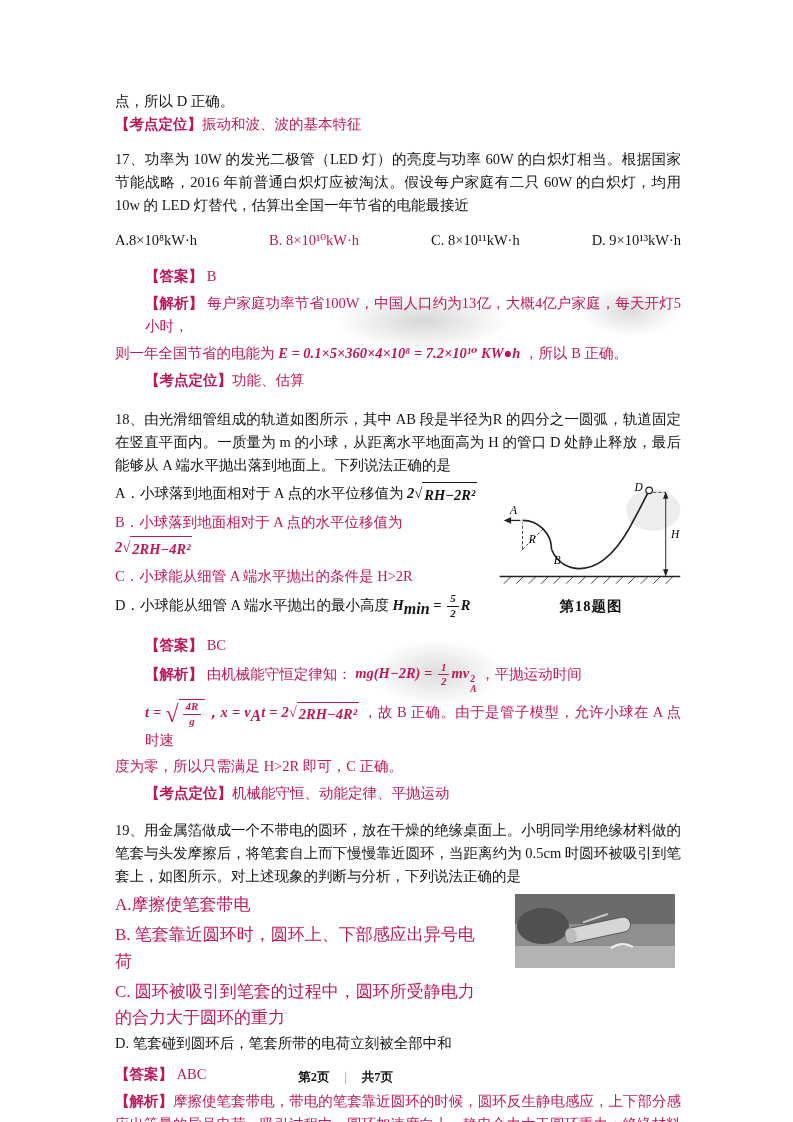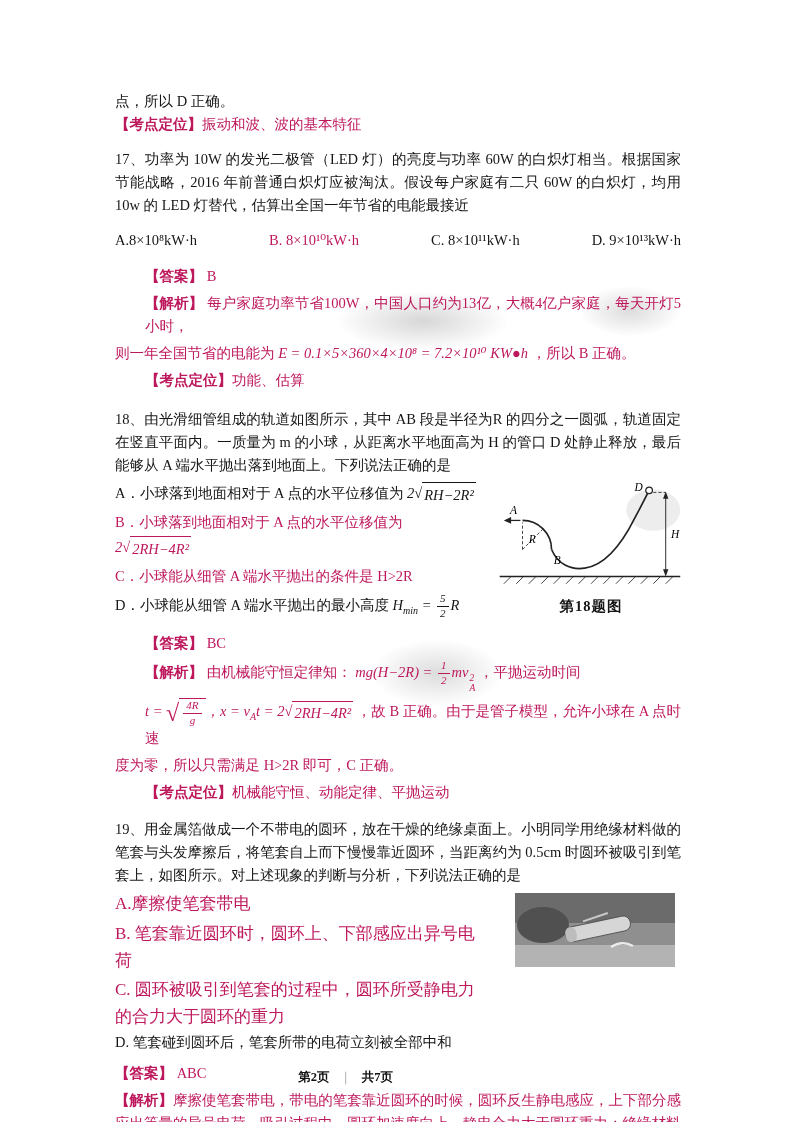--- a/index.html
+++ b/index.html
@@ -14,32 +14,32 @@
 
   .line { font-size: 14.5px; line-height: 1.58; text-align: justify; margin: 0; }
   .red { color: #be185d; }
   .tag { font-weight: bold; }
   .ml30 { margin-left: 30px; }
   .mt4 { margin-top: 4px; } .mt8 { margin-top: 8px; } .mt12 { margin-top: 12px; }
   .mt14 { margin-top: 14px; } .mt16 { margin-top: 16px; }
 
   .opt-row { display: flex; justify-content: space-between; font-size: 14.5px; line-height: 1.58; margin-top: 12px; gap: 47px; }
 
-  .fml { font-style: italic; }
+  .fml { font-style: italic; font-weight: bold; }
   .frac { display: inline-flex; flex-direction: column; text-align: center; vertical-align: middle;
           font-size: 11px; line-height: 1.25; margin: 0 2px; }
   .frac .num { display: block; border-bottom: 1px solid currentColor; padding: 0 3px; }
   .frac .den { display: block; }
   .sqrt { white-space: nowrap; }
   .rsign { display: inline-block; }
   .rsign.big { font-size: 24px; line-height: 0; vertical-align: middle; }
   .rad { display: inline-block; border-top: 1.2px solid currentColor; padding: 0 2px; vertical-align: middle; }
   .ss { display: inline-flex; flex-direction: column; line-height: 1; vertical-align: -4px; margin-left: 1px; }
   .ss sup, .ss sub { display: block; font-size: 9.5px; line-height: 1.05; position: static; }
-  sub.small { font-size: 10px; }
+  sub.small { font-size: 16px; }
 
   .q18wrap { position: relative; margin-top: 4px; min-height: 136px; }
   .q18opts { padding-right: 200px; }
   .q18opts .opt { font-size: 14.5px; line-height: 1.7; margin-top: 3px; }
   .figure18 { position: absolute; top: 0; right: -4px; width: 188px; text-align: center; }
   .figcap { font-weight: bold; font-size: 14.5px; margin-top: 2px; letter-spacing: 1px; }
 
   .q19opts { position: relative; padding-right: 190px; margin-top: 4px; }
   .q19opts .opt { font-size: 17px; line-height: 1.58; margin-top: 3px; }
   .photo19 { position: absolute; top: 2px; right: 6px; width: 160px; height: 74px; }

